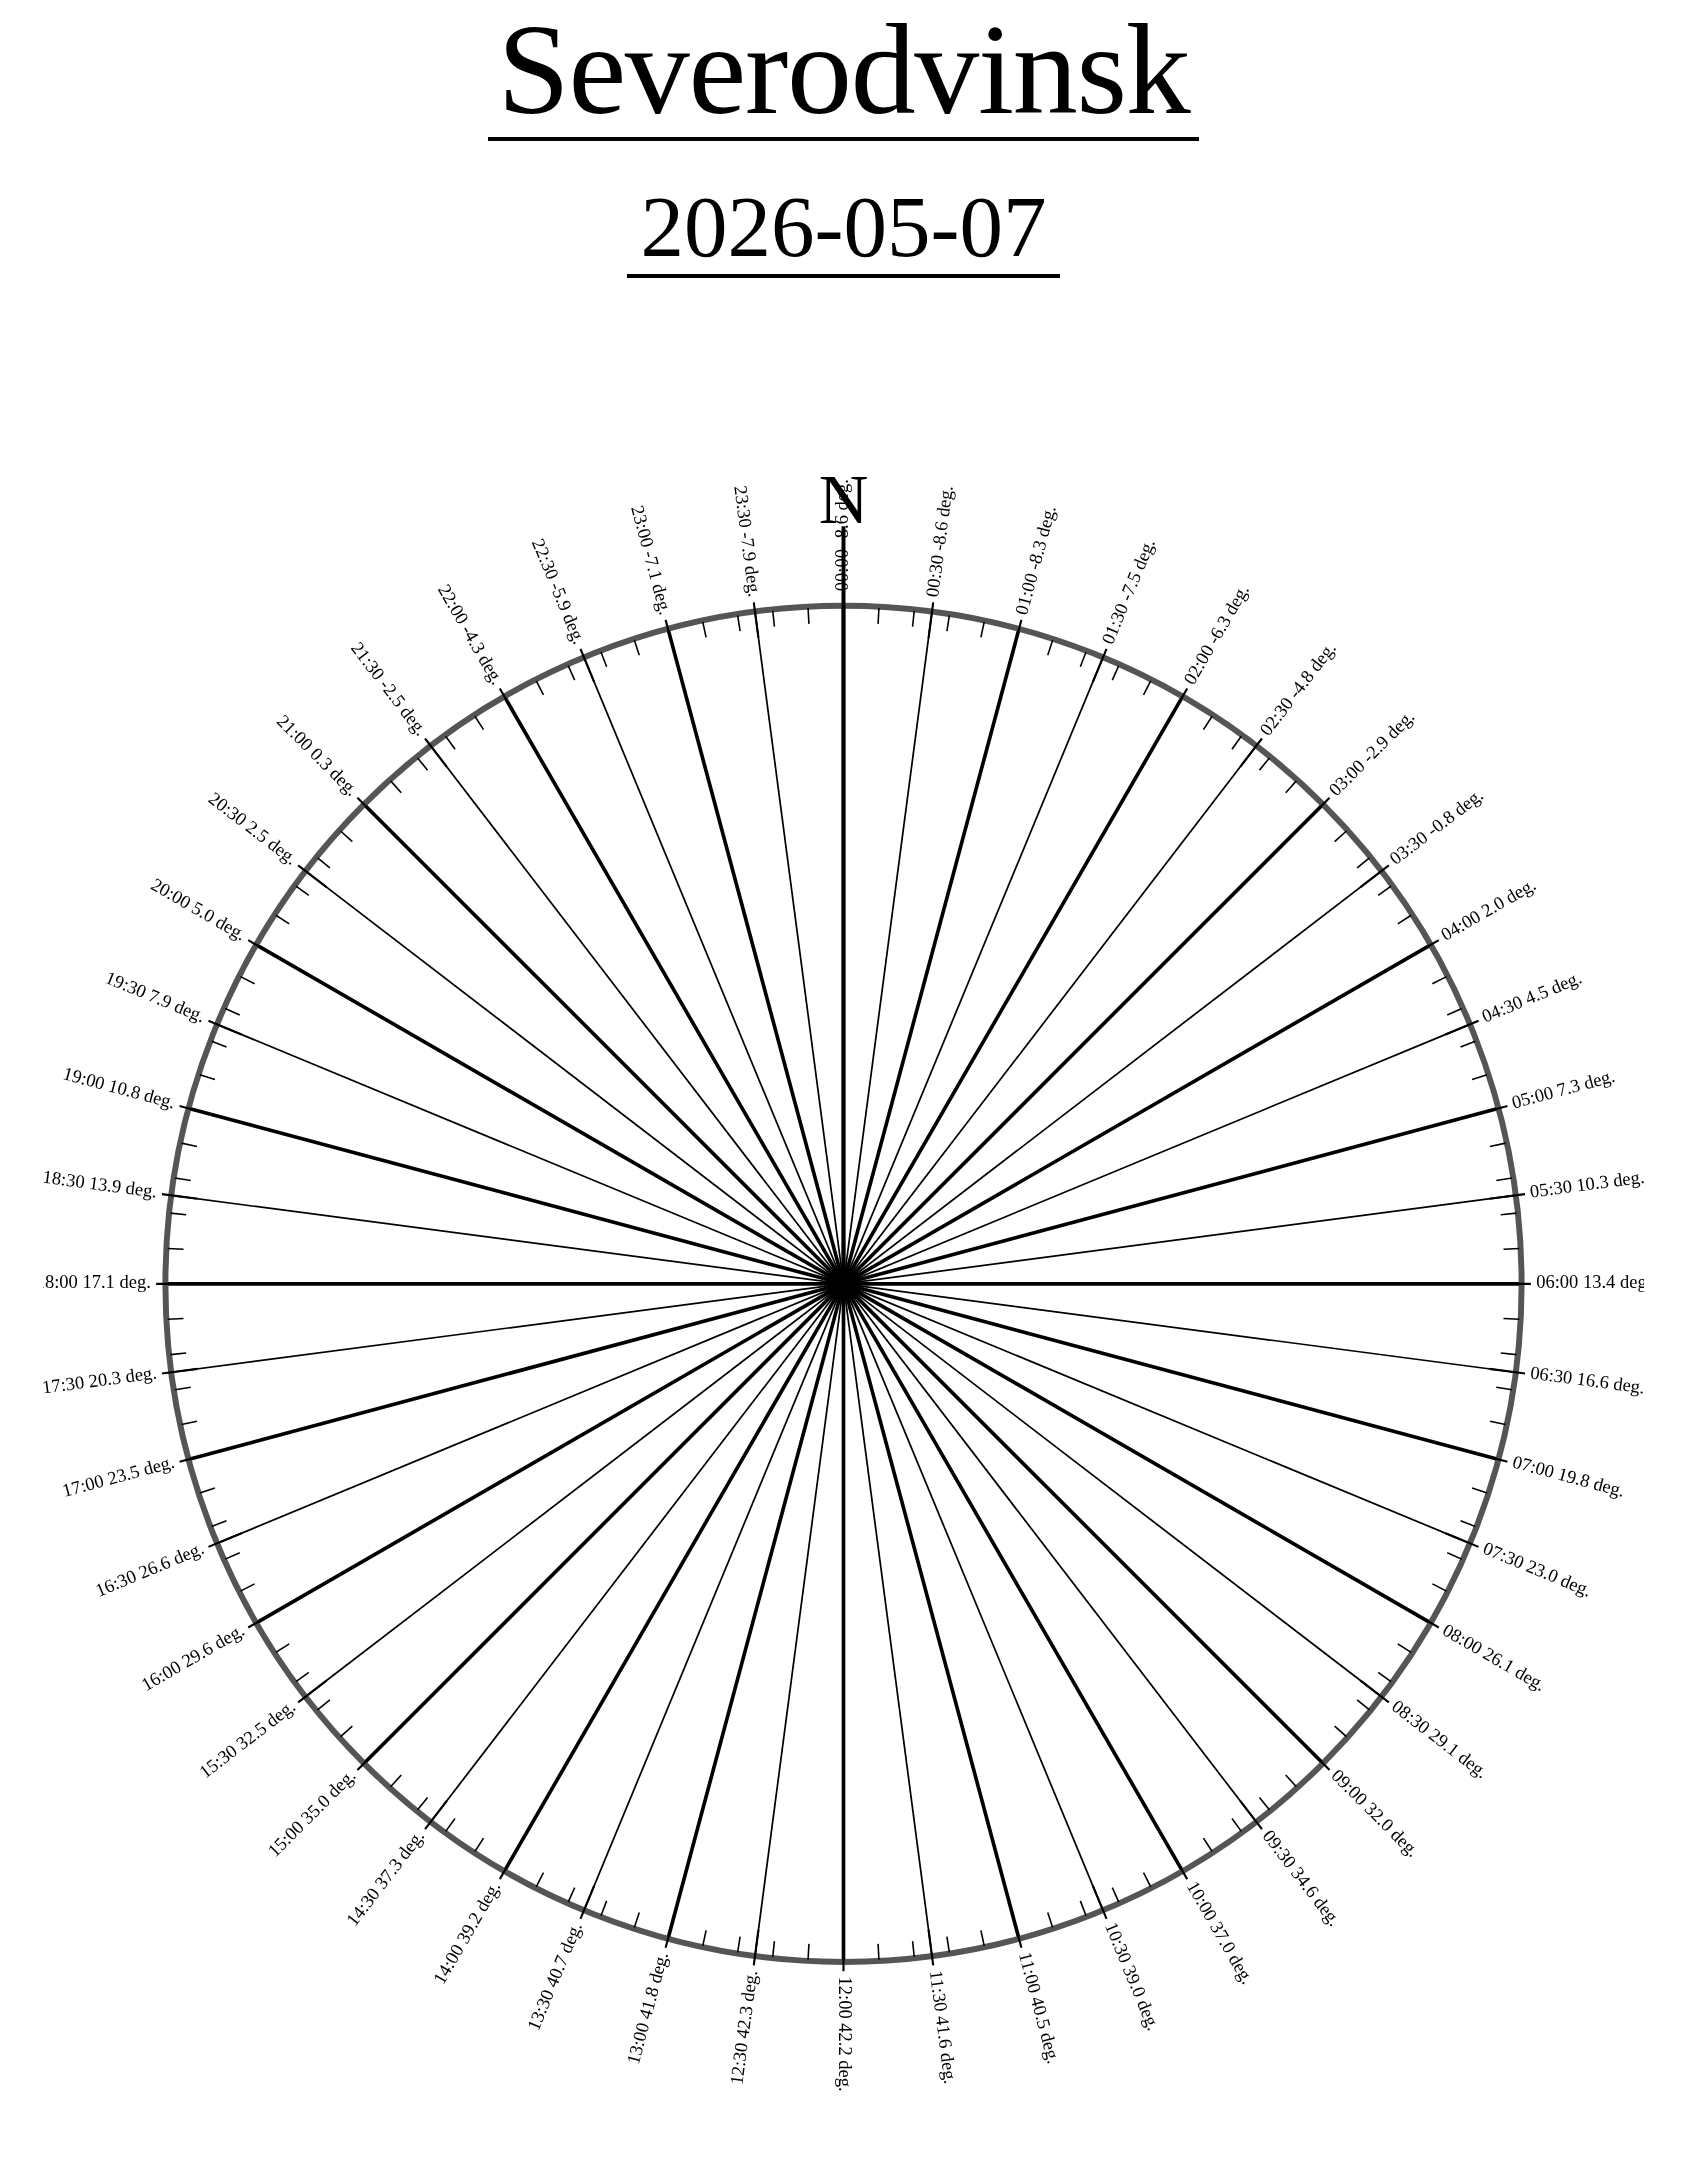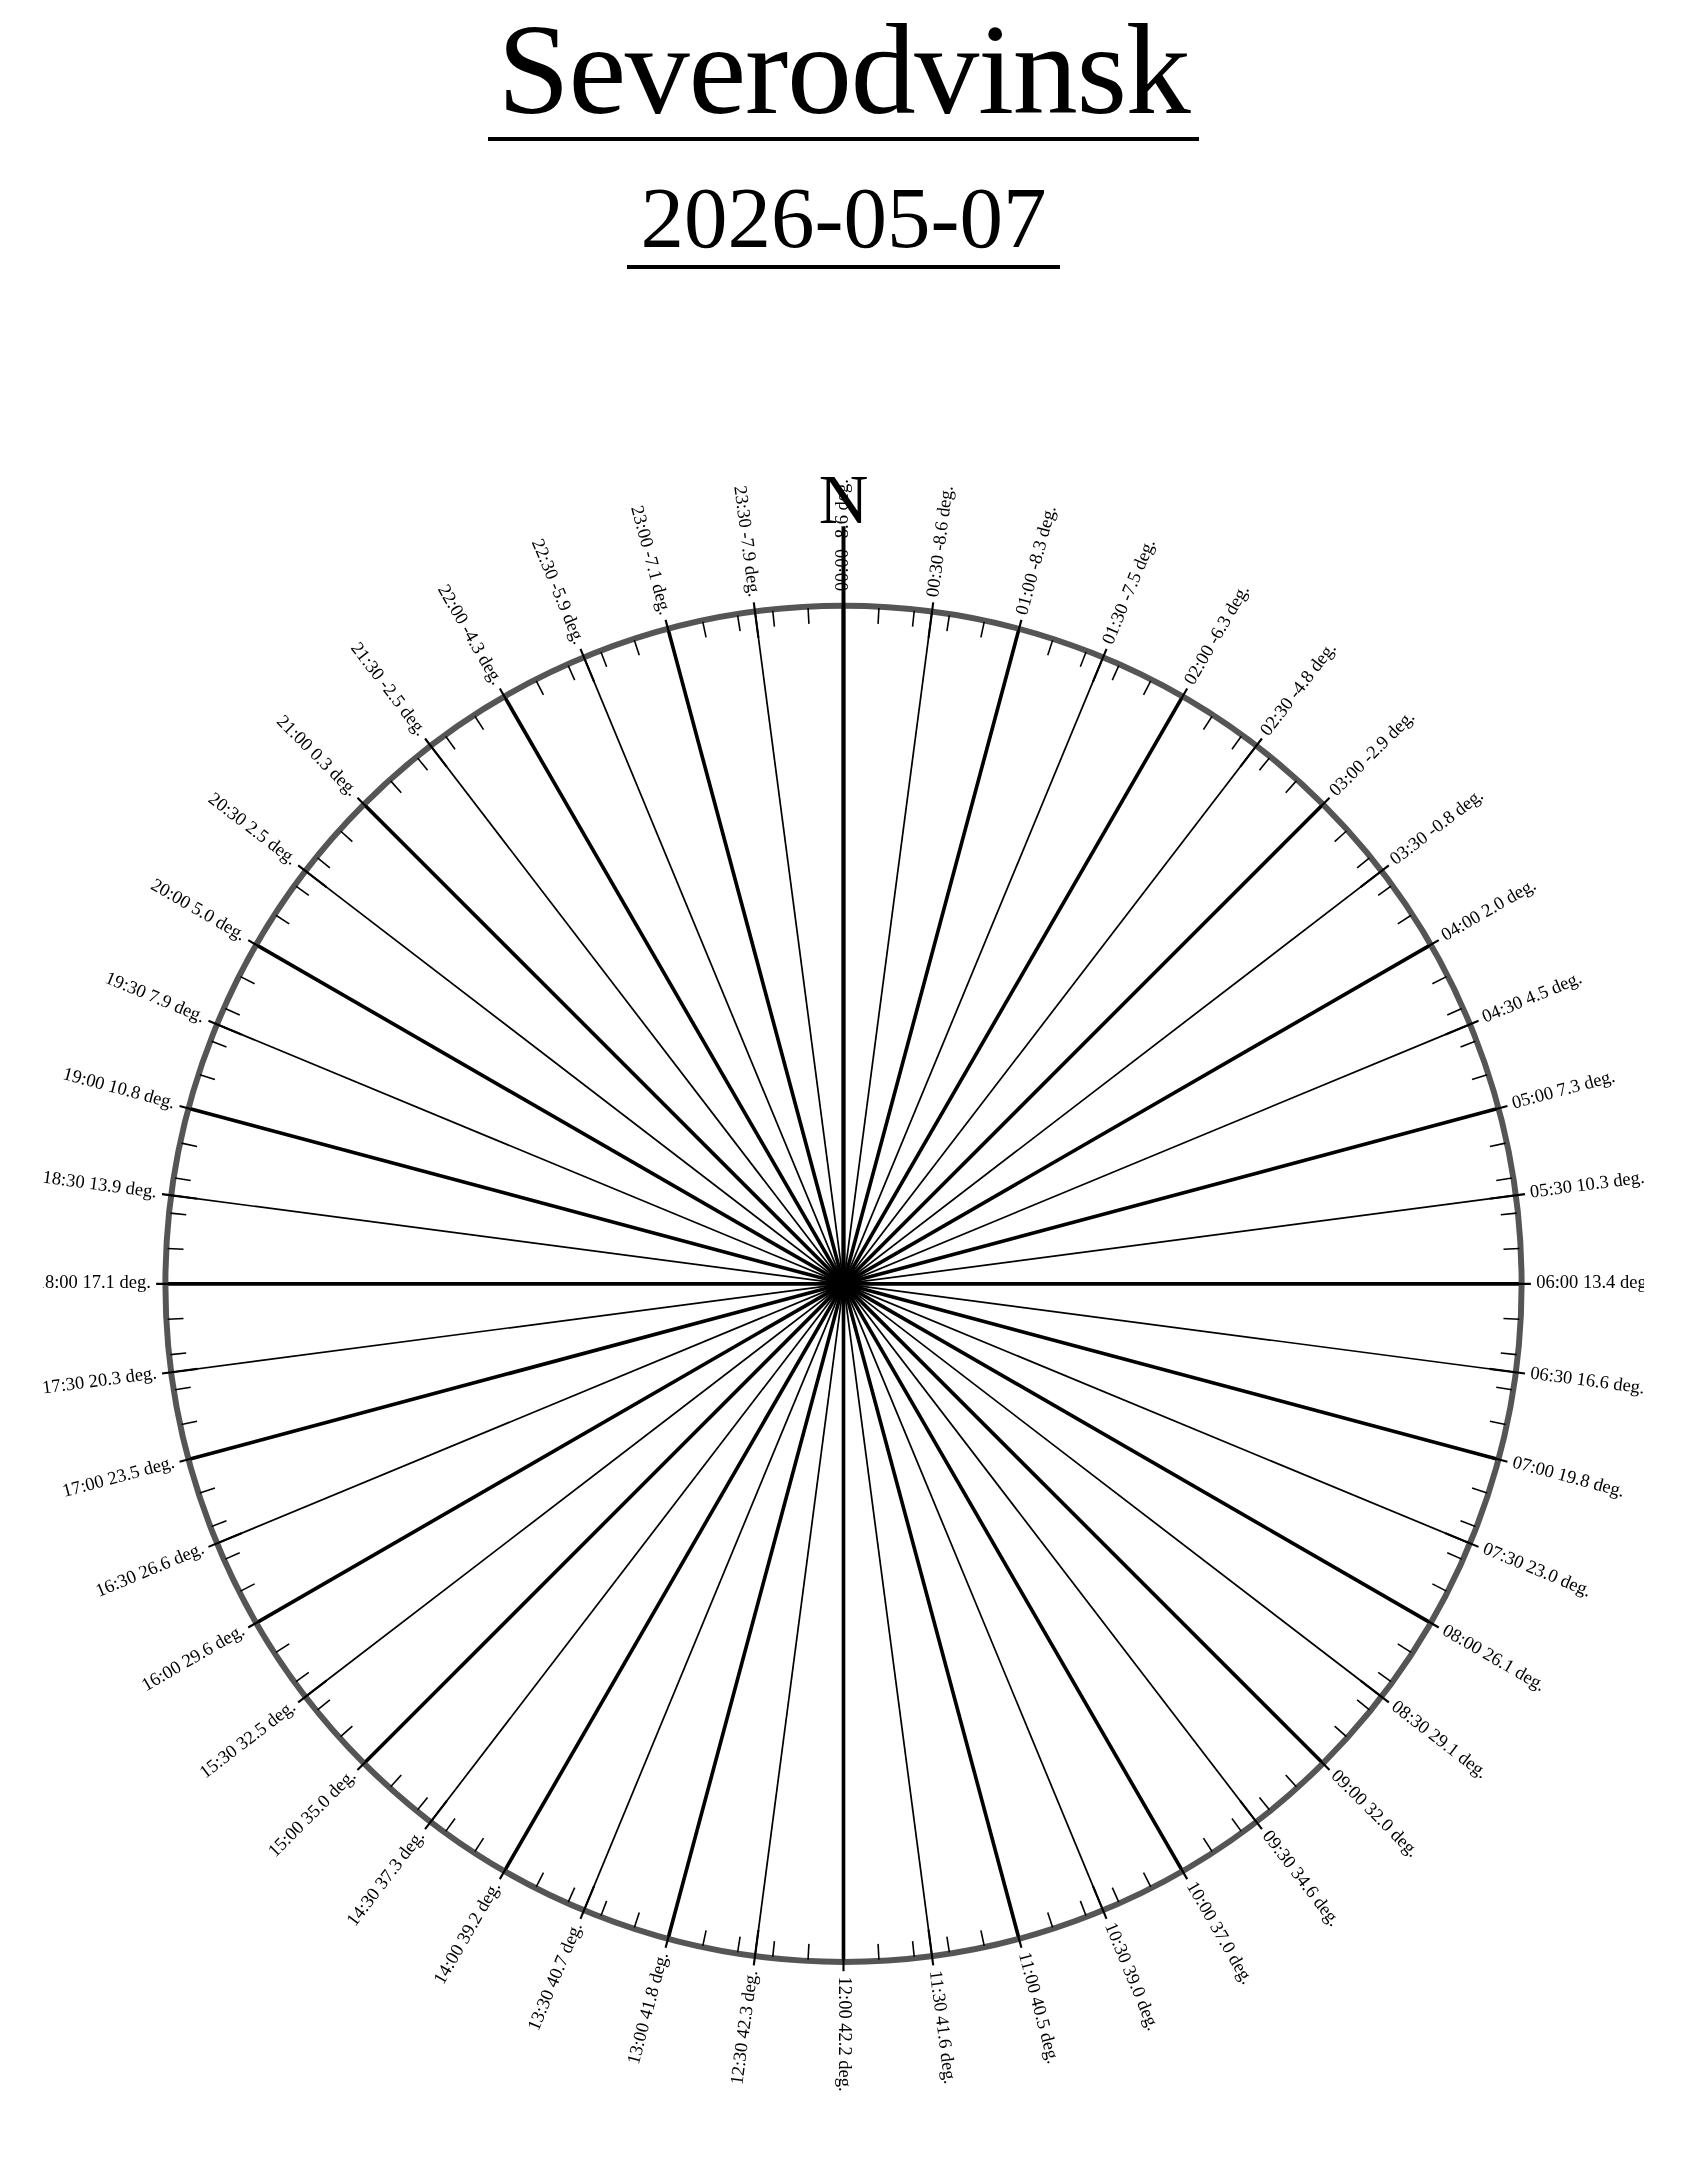--- a/index.html
+++ b/index.html
@@ -39,21 +39,21 @@
     margin-top: 4px;
   }
   .sub-title {
     font-size: 87px;
     line-height: 1.0;
     font-family: "Liberation Serif", serif;
     font-weight: normal;
     display: inline-block;
     border-bottom: 4.6px solid #000;
     padding: 0 13.2px 4px 13.2px;
-    margin-top: 33px;
+    margin-top: 42px;
   }
   .dial-wrap {
     position: absolute;
     left: 0;
     top: 437px;
     width: 1687px;
     height: 1747px;
   }
   svg.dial {
     display: block;

